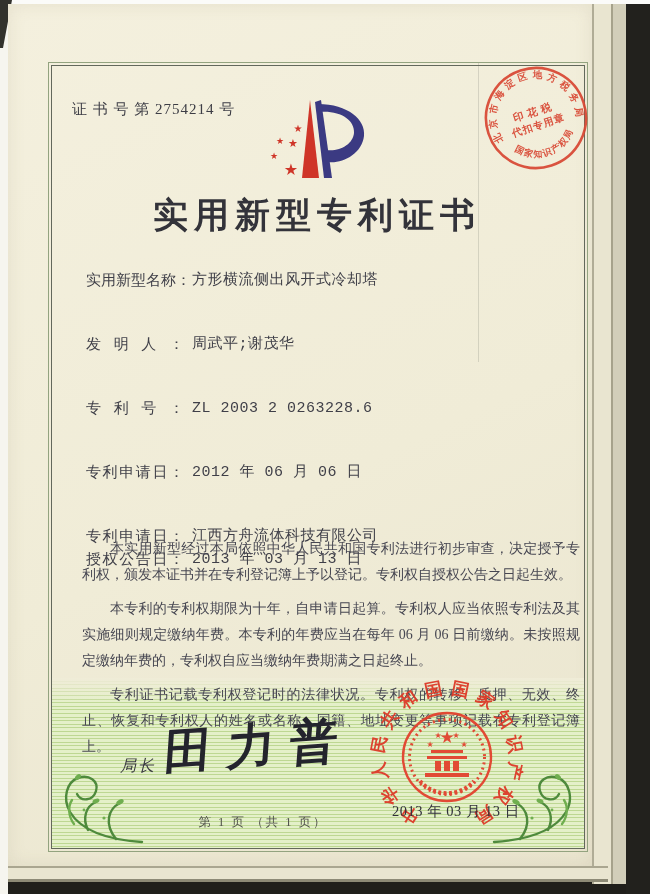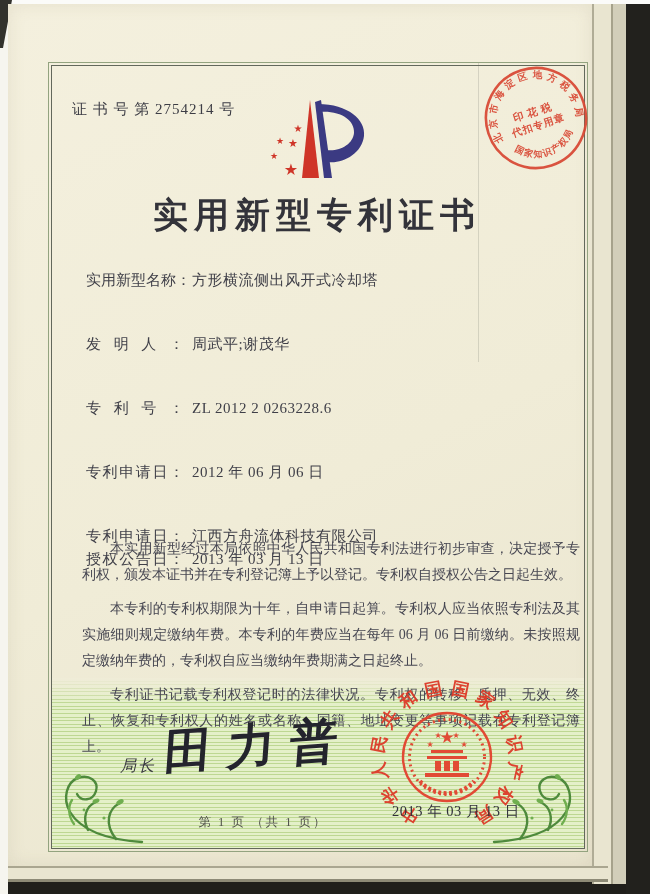--- a/index.html
+++ b/index.html
@@ -43,21 +43,21 @@
   .cert-no{position:absolute;left:64px;top:96px;font-size:15px;color:#3d3d45;letter-spacing:1px;}
   .logo{position:absolute;left:258px;top:92px;}
   .title{position:absolute;left:40px;top:182px;width:538px;text-align:center;
      font-size:35px;font-weight:700;color:#33333a;letter-spacing:6px;margin-top:6px;}
 
   .fields{position:absolute;left:78px;top:266px;width:470px;}
   .field-row{display:flex;align-items:center;font-size:15px;color:#3f3f48;line-height:21px;}
   .field-row + .field-row{margin-top:43px;}
   .field-row:last-child{margin-top:2px;}
   .flabel{display:inline-block;width:98px;text-align:justify;text-align-last:justify;white-space:nowrap;}
-  .fvalue{margin-left:8px;letter-spacing:.5px;white-space:nowrap;}
+  .fvalue{margin-left:8px;letter-spacing:.5px;white-space:nowrap;font-family:Liberation Mono, monospace;}
 
   .paras{position:absolute;left:66px;top:524px;width:514px;font-size:14px;line-height:26px;
      color:#474752;text-align:justify;}
   .paras p{margin:8px;text-indent:2em;}
 
   .sig-role{position:absolute;left:112px;top:752px;font-size:16px;color:#3a3a40;letter-spacing:2px;font-style:italic;}
   .sig-name{position:absolute;left:156px;top:710px;font-size:48px;font-weight:600;color:#24242d;
      letter-spacing:15px;transform:rotate(-4deg) skewX(-8deg);white-space:nowrap;}
 
   .seal-main{position:absolute;left:354px;top:668px;opacity:.95;}
@@ -145,21 +145,21 @@
       <div class="field-row">
         <span class="flabel">实用新型名称：</span>
         <span class="fvalue">方形横流侧出风开式冷却塔</span>
       </div>
       <div class="field-row">
         <span class="flabel">发明人：</span>
         <span class="fvalue">周武平;谢茂华</span>
       </div>
       <div class="field-row">
         <span class="flabel">专利号：</span>
-        <span class="fvalue">ZL 2012 2 0263228.6</span>
+        <span class="fvalue">ZL 2003 2 0263228.6</span>
       </div>
       <div class="field-row">
         <span class="flabel">专利申请日：</span>
         <span class="fvalue">2012 年 06 月 06 日</span>
       </div>
       <div class="field-row">
         <span class="flabel">专利申请日：</span>
         <span class="fvalue">江西方舟流体科技有限公司</span>
       </div>
       <div class="field-row">

